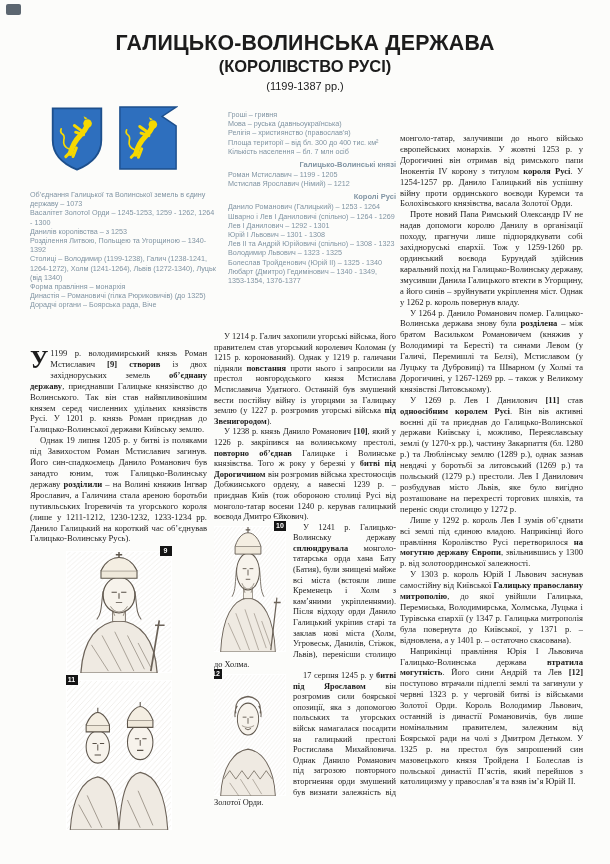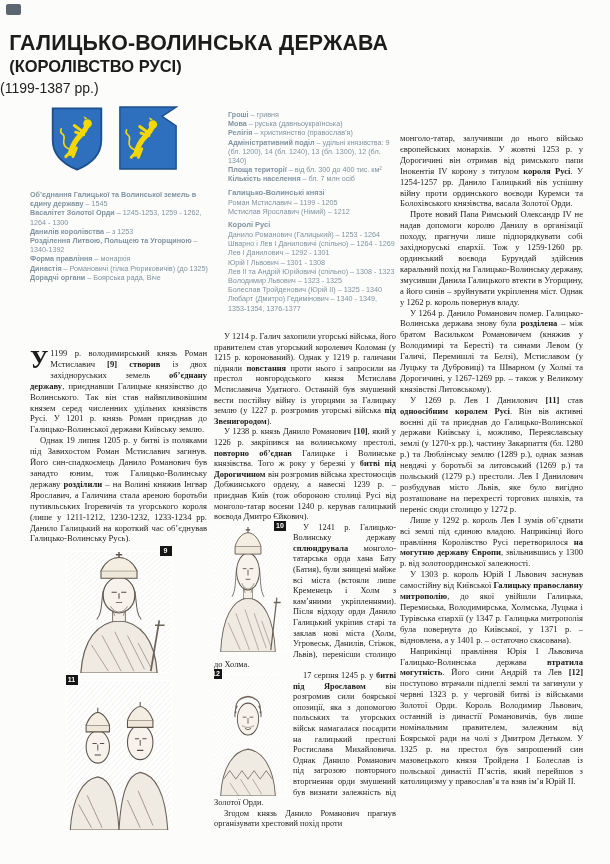--- a/index.html
+++ b/index.html
@@ -1,31 +1,31 @@
 <!DOCTYPE html>
 <html lang="uk"><head>
 <meta charset="utf-8">
 <style>
   html,body{margin:0;padding:0;background:#9a9a9a;}
   .page{width:610px;height:864px;background:#fcfcfa;position:relative;overflow:hidden;
         margin:0 auto;font-family:"Liberation Serif",serif;color:#1c1c1c;
         --info:#8094a3;--badgebg:#151515;--blue:#2e6fbe;--blued:#1d4f8c;--lion:#f6d800;}
   .corner{position:absolute;top:4px;left:6px;width:15px;height:11px;background:#5c6670;border-radius:2px;}
-  .title{position:absolute;top:30px;left:0;right:0;font-family:"Liberation Sans",sans-serif;}
+  .title{position:absolute;top:30px;left:0;right:0;text-align:center;font-family:"Liberation Sans",sans-serif;}
   .t1{font-size:22px;font-weight:bold;letter-spacing:.2px;transform:scaleX(.97);}
   .t2{font-size:17px;font-weight:bold;margin-top:1px;transform:scaleX(.97);}
-  .t3{font-size:14px;margin-top:3px;color:#222;}
+  .t3{font-size:11px;margin-top:3px;color:#222;}
   
   .info-left{position:absolute;top:104px;left:30px;width:186px;}
   .arms{display:flex;gap:14px;align-items:flex-start;margin-left:20px;height:74px;}
   .info-facts{margin-top:12px;}
   .fact,.rul{font-family:"Liberation Sans",sans-serif;font-size:7.2px;line-height:9.2px;color:var(--info);}
-  .fact .fl{font-weight:bold;}
+  .fact .fl{font-weight:normal;}
   .info-right{position:absolute;top:110px;left:228px;width:168px;}
-  .ihead{font-family:"Liberation Sans",sans-serif;font-size:7.5px;font-weight:bold;text-align:left;
+  .ihead{font-family:"Liberation Sans",sans-serif;font-size:7.5px;font-weight:bold;text-align:right;
          color:var(--info);margin:4px 0 1px;}
   
   .col{position:absolute;font-size:8.6px;line-height:10.9px;text-align:justify;}
   #col1{left:30px;top:348px;width:177px;height:516px;overflow:hidden;}
   #col2{left:214px;top:332px;width:182px;height:516px;overflow:hidden;font-size:8.4px;line-height:10.6px;}
   #col3{left:400px;top:100px;width:183px;height:764px;overflow:hidden;margin-top:33px;}
   .col p{margin:0;text-indent:10px;}
   .col p.nodent{text-indent:0;}
   .b{font-weight:bold;}
   .dropcap{float:left;font-size:25px;line-height:21px;font-weight:bold;margin:1px 2px 0 0;}
@@ -72,36 +72,36 @@
       <svg width="54" height="70" viewBox="0 0 60 74">
         <path d="M3 3 H57 V38 Q57 60 30 71 Q3 60 3 38 Z" style="fill:var(--blue);stroke:var(--blued)" stroke-width="2"></path>
         <use href="#lion" x="8" y="5" width="44" height="62"></use>
       </svg>
       <svg width="60" height="68" viewBox="0 0 64 70">
         <path d="M2 2 H62 L47 12 L62 22 V68 H2 Z" style="fill:var(--blue);stroke:var(--blued)" stroke-width="1.5"></path>
         <use href="#lion" x="5" y="7" width="42" height="58"></use>
       </svg>
     </div>
     <div class="info-facts" id="facts-left">
-        <div class="fact"><span class="fl">Об’єднання Галицької та Волинської земель в єдину державу</span><span> – 1545</span></div>
+        <div class="fact"><span class="fl">Об’єднання Галицької та Волинської земель в єдину державу</span><span> – 1073</span></div>
         <div class="fact"><span class="fl">Васалітет Золотої Орди</span><span> – 1245-1253, 1259 - 1262, 1264 - 1300</span></div>
         <div class="fact"><span class="fl">Данилів королівства</span><span> – з 1253</span></div>
         <div class="fact"><span class="fl">Розділення Литвою, Польщею та Угорщиною</span><span> – 1340-1392</span></div>
+        <div class="fact"><span class="fl">Столиці</span><span> – Володимир (1199-1238), Галич (1238-1241, 1264-1272), Холм (1241-1264), Львів (1272-1340), Луцьк (від 1340)</span></div>
         <div class="fact"><span class="fl">Форма правління</span><span> – монархія</span></div>
         <div class="fact"><span class="fl">Династія</span><span> – Романовичі (гілка Рюриковичів) (до 1325)</span></div>
         <div class="fact"><span class="fl">Дорадчі органи</span><span> – Боярська рада, Віче</span></div>
       </div>
   </div>
 
   <div class="info-right">
     <div id="facts-right">
         <div class="fact"><span class="fl">Гроші</span><span> – гривня</span></div>
         <div class="fact"><span class="fl">Мова</span><span> – руська (давньоукраїнська)</span></div>
         <div class="fact"><span class="fl">Релігія</span><span> – християнство (православ’я)</span></div>
-        <div class="fact"><span class="fl">Адміністративний поділ</span><span> – удільні князівства: 9 (бл. 1200), 14 (бл. 1240), 13 (бл. 1300), 12 (бл. 1340)</span></div>
         <div class="fact"><span class="fl">Площа території</span><span> – від бл. 300 до 400 тис. км²</span></div>
         <div class="fact"><span class="fl">Кількість населення</span><span> – бл. 7 млн осіб</span></div>
       </div>
     <div class="ihead">Галицько-Волинські князі</div>
     <div id="princes">
         <div class="rul">Роман Мстиславич – 1199 - 1205</div>
         <div class="rul">Мстислав Ярославич (Німий) – 1212</div>
       </div>
     <div class="ihead">Королі Русі</div>
     <div id="kings">
@@ -202,21 +202,20 @@
         <path d="M14 130 C16 98 32 82 50 80 C68 82 84 98 86 130 Z" fill="#efeae2" stroke="#6b6258" stroke-width="1.2"></path>
         <path d="M18 112 l8 -9 8 9 8 -9 8 9 8 -9 8 9 8 -9 8 9" fill="none" stroke="#7a7165" stroke-width="1"></path>
         <path d="M26 116 L38 130 M40 112 L54 130 M56 112 L68 128" stroke="#8d8478" stroke-width="0.7"></path>
         <ellipse cx="50" cy="48" rx="14" ry="17" fill="#f7f3ec" stroke="#5d554b" stroke-width="1.2"></ellipse>
         <path d="M34 42 q-3 -16 16 -18 q19 2 16 18 M36 34 q-4 4 -3 12 M64 34 q4 4 3 12" fill="none" stroke="#6b6258" stroke-width="1.4"></path>
         <path d="M43 46 h5 M52 46 h5 M50 47 v6 M46 58 q4 3 8 0" stroke="#564e44" stroke-width="1" fill="none"></path>
         <path d="M42 55 q8 4 16 0" stroke="#7a7165" stroke-width="0.8" fill="none"></path>
       </svg>
     </div>
       <p><span>17 серпня 1245 р. у </span><span class="b">битві під Ярославом</span><span> він розгромив сили боярської опозиції, яка з допомогою польських та угорських військ намагалася посадити на галицький престолі Ростислава Михайловича. Однак Данило Романович під загрозою повторного вторгнення орди змушений був визнати залежність від Золотої Орди.</span></p>
-      <p><span>Згодом князь Данило Романович прагнув організувати хрестовий похід проти</span></p>
     </div>
   <div class="col" id="col3">
       <p class="nodent"><span>монголо-татар, залучивши до нього військо європейських монархів. У жовтні 1253 р. у Дорогичині він отримав від римського папи Інокентія IV корону з титулом </span><span class="b">короля Русі</span><span>. У 1254-1257 рр. Данило Галицький вів успішну війну проти ординського воєводи Куремси та Болохівського князівства, васала Золотої Орди.</span></p>
       <p><span>Проте новий Папа Римський Олександр IV не надав допомоги королю Данилу в організації походу, прагнучи лише підпорядкувати собі західноруські єпархії. Тож у 1259-1260 рр. ординський воєвода Бурундай здійснив каральний похід на Галицько-Волинську державу, змусивши Данила Галицького втекти в Угорщину, а його синів – зруйнувати укріплення міст. Однак у 1262 р. король повернув владу.</span></p>
       <p><span>У 1264 р. Данило Романович помер. Галицько-Волинська держава знову була </span><span class="b">розділена</span><span> – між братом Васильком Романовичем (княжив у Володимирі та Бересті) та синами Левом (у Галичі, Перемишлі та Белзі), Мстиславом (у Луцьку та Дубровиці) та Шварном (у Холмі та Дорогичині, у 1267-1269 рр. – також у Великому князівстві Литовському).</span></p>
       <p><span>У 1269 р. Лев І Данилович </span><span class="b">[11]</span><span> став </span><span class="b">одноосібним королем Русі</span><span>. Він вів активні воєнні дії та приєднав до Галицько-Волинської держави Київську і, можливо, Переяславську землі (у 1270-х рр.), частину Закарпаття (бл. 1280 р.) та Люблінську землю (1289 р.), однак зазнав невдачі у боротьбі за литовський (1269 р.) та польський (1279 р.) престоли. Лев І Данилович розбудував місто Львів, яке було вигідно розташоване на перехресті торгових шляхів, та переніс сюди столицю у 1272 р.</span></p>
       <p><span>Лише у 1292 р. король Лев І зумів об’єднати всі землі під єдиною владою. Наприкінці його правління Королівство Русі перетворилося </span><span class="b">на могутню державу Європи</span><span>, звільнившись у 1300 р. від золотоординської залежності.</span></p>
       <p><span>У 1303 р. король Юрій І Львович заснував самостійну від Київської </span><span class="b">Галицьку православну митрополію</span><span>, до якої увійшли Галицька, Перемиська, Володимирська, Холмська, Луцька і Турівська єпархії (у 1347 р. Галицька митрополія була повернута до Київської, у 1371 р. – відновлена, а у 1401 р. – остаточно скасована).</span></p>
       <p><span>Наприкінці правління Юрія І Львовича Галицько-Волинська держава </span><span class="b">втратила могутність</span><span>. Його сини Андрій та Лев </span><span class="b">[12]</span><span> поступово втрачали підлеглі землі та загинули у червні 1323 р. у черговій битві із військами Золотої Орди. Король Володимир Львович, останній із династії Романовичів, був лише номінальним правителем, залежним від Боярської ради на чолі з Дмитром Детьком. У 1325 р. на престол був запрошений син мазовецького князя Тройдена І Болеслав із польської династії П’ястів, який перейшов з католицизму у православ’я та взяв ім’я Юрій ІІ.</span></p>
     </div>

